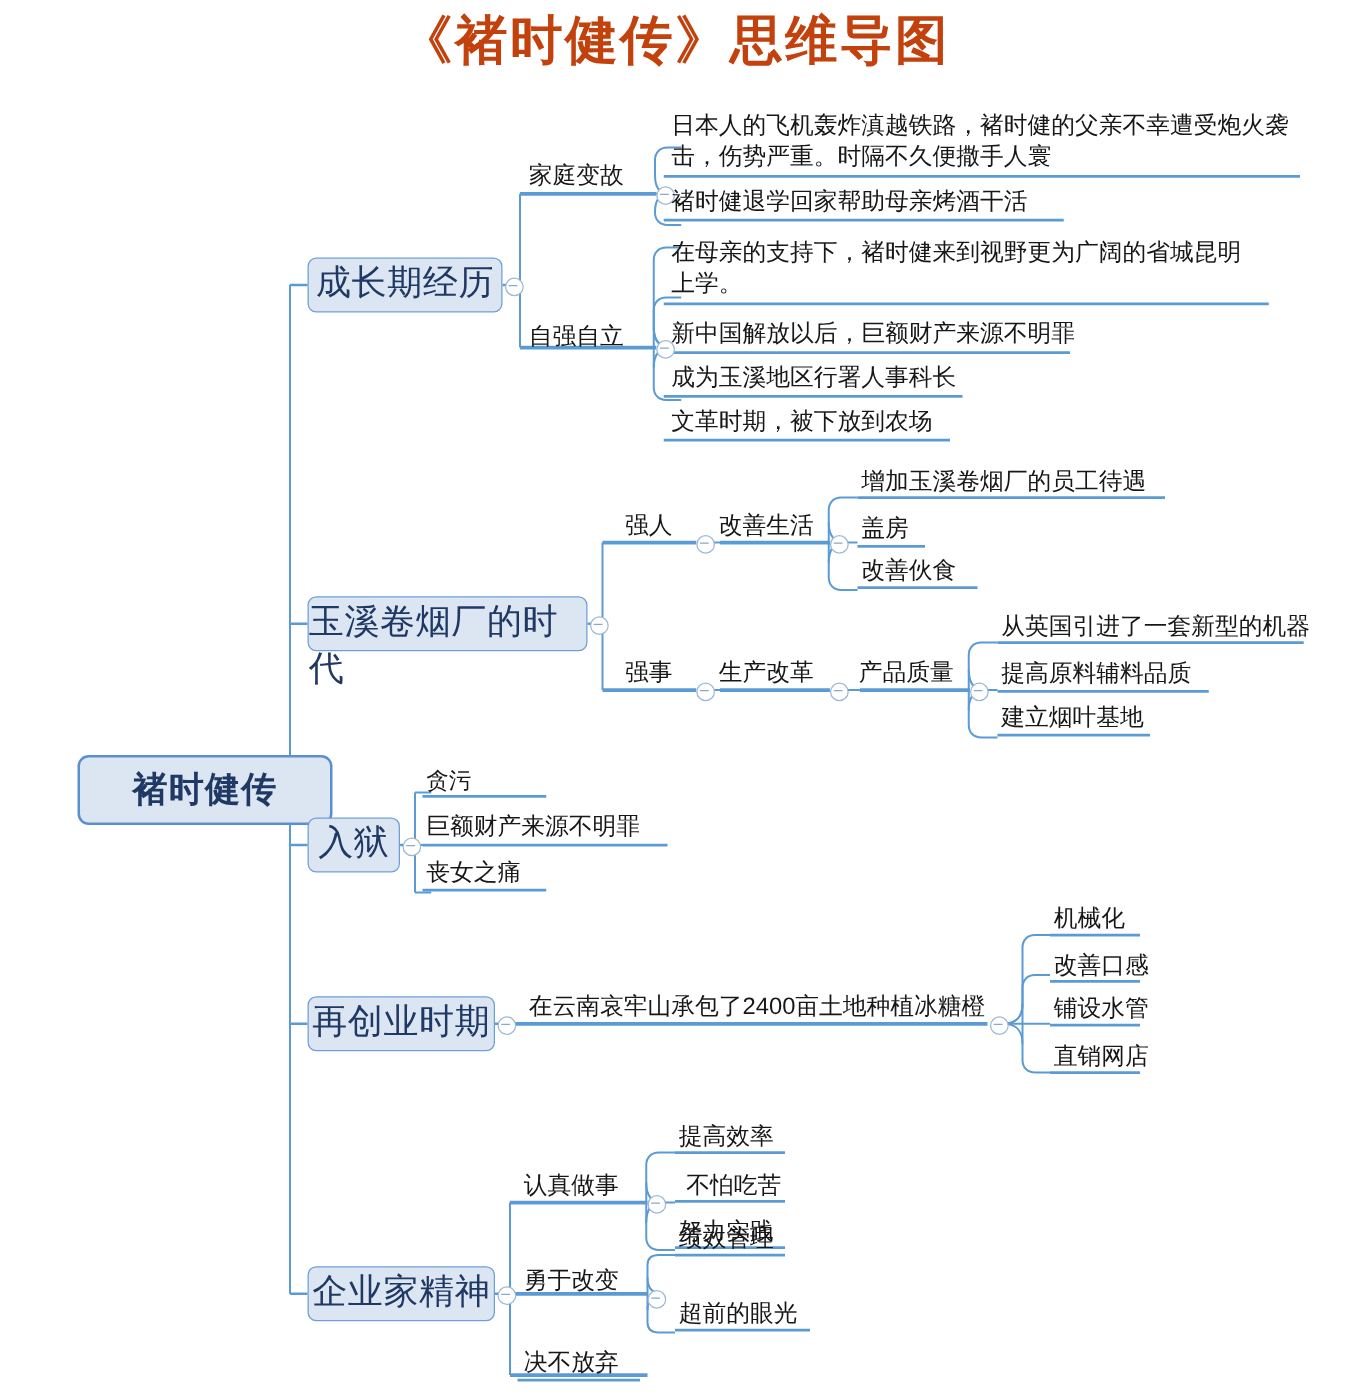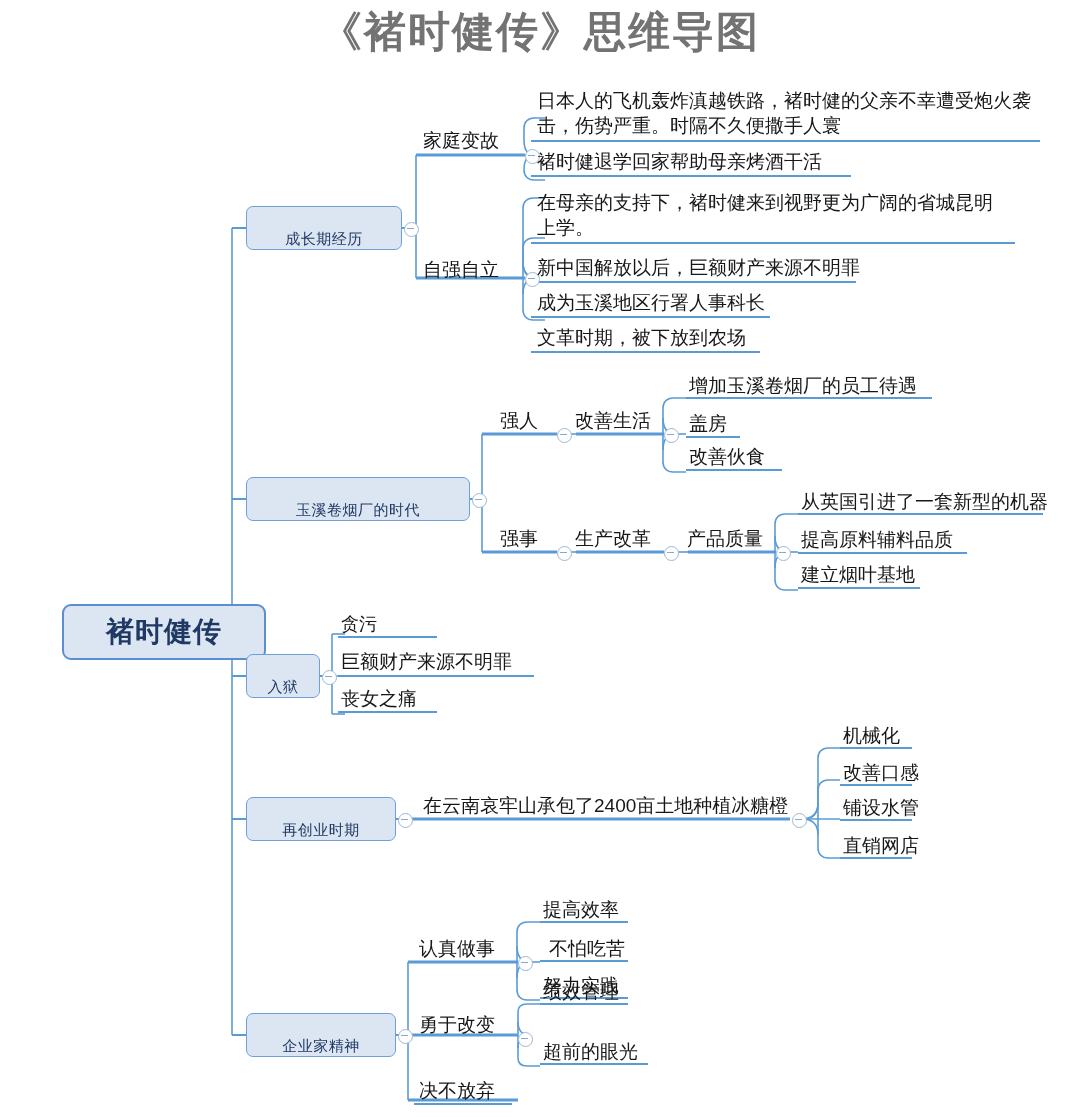--- a/index.html
+++ b/index.html
@@ -10,21 +10,21 @@
     position:relative;overflow:hidden;
     color:#1a1a1a;
   }
   #canvas{position:absolute;left:0;top:0;width:1080px;height:1117px;}
   svg.links{position:absolute;left:0;top:0;width:1080px;height:1117px;pointer-events:none;}
 
   .title{
     position:absolute;left:0;top:4px;width:1080px;
     text-align:center;
     font-size:42px;font-weight:700;letter-spacing:2px;
-    color:#737373;
+    color:#c2410c;
     font-family:"DejaVu Sans","Liberation Sans",sans-serif;
   }
 
   
   .root{
     position:absolute;
     box-sizing:border-box;
     background:#dce6f2;
     border:2.5px solid #5b8fd0;
     border-radius:9px;
@@ -36,22 +36,22 @@
   }
 
   
   .topic{
     position:absolute;
     box-sizing:border-box;
     background:#dce6f2;
     border:1.6px solid #6f9fd8;
     border-radius:7px;
     color:#1f3864;
-    display:flex;align-items:flex-end;justify-content:center;
-    font-size:15px;
+    display:flex;align-items:flex-start;justify-content:center;
+    font-size:28px;
     letter-spacing:0.5px;
   }
 
   
   .tnode{
     position:absolute;
     box-sizing:border-box;
     color:#171717;
     font-size:19px;
     line-height:25px;

